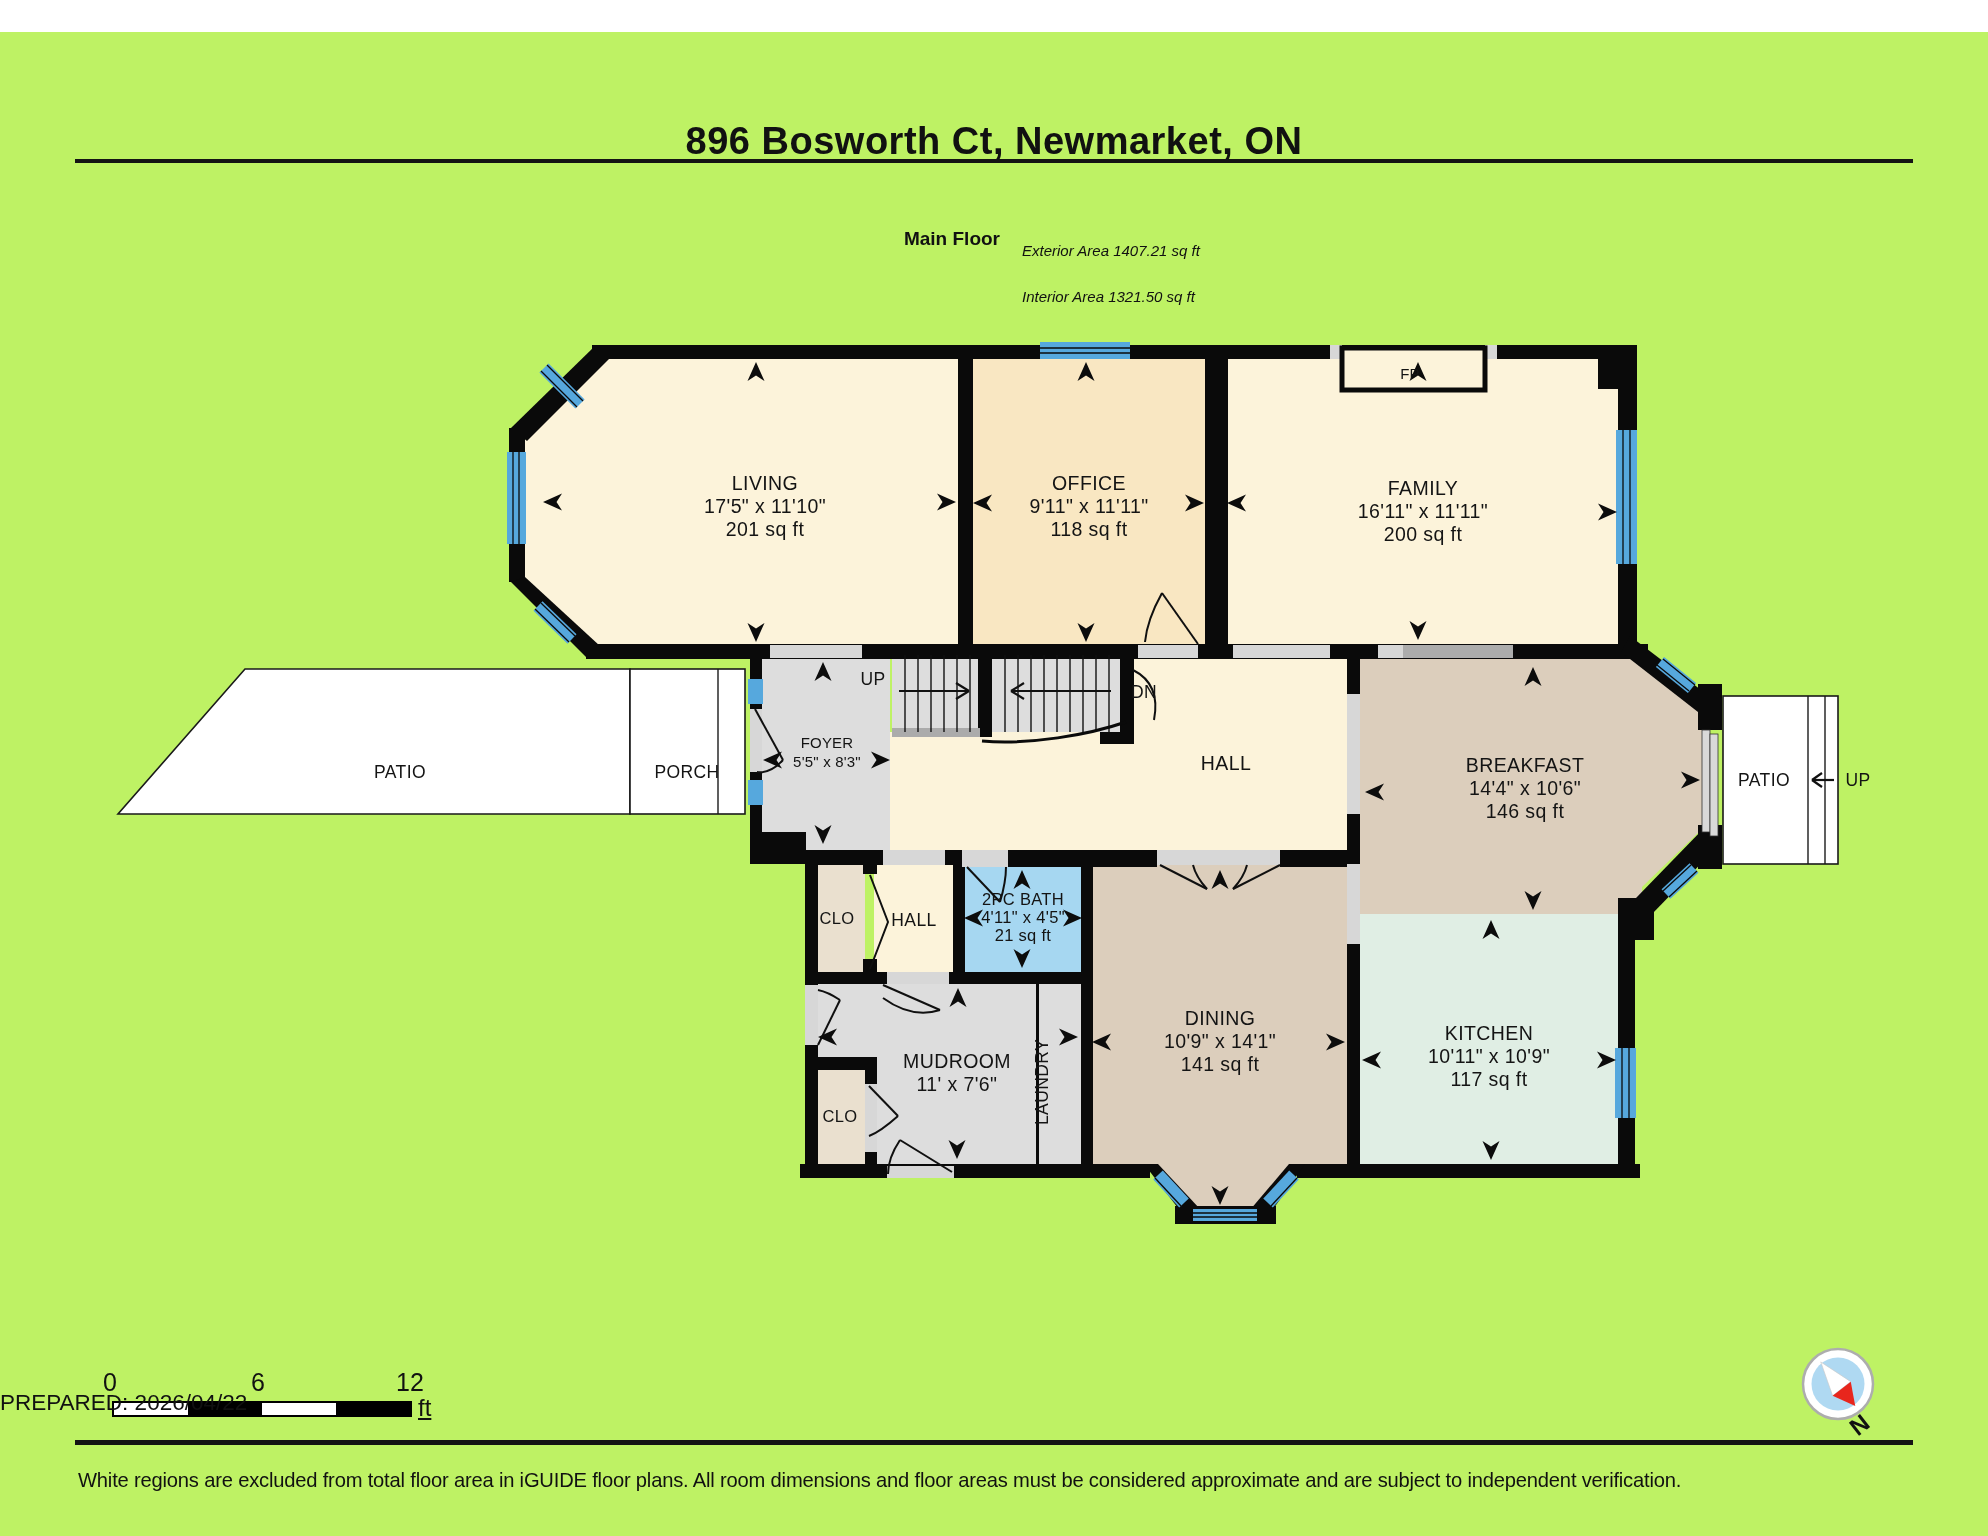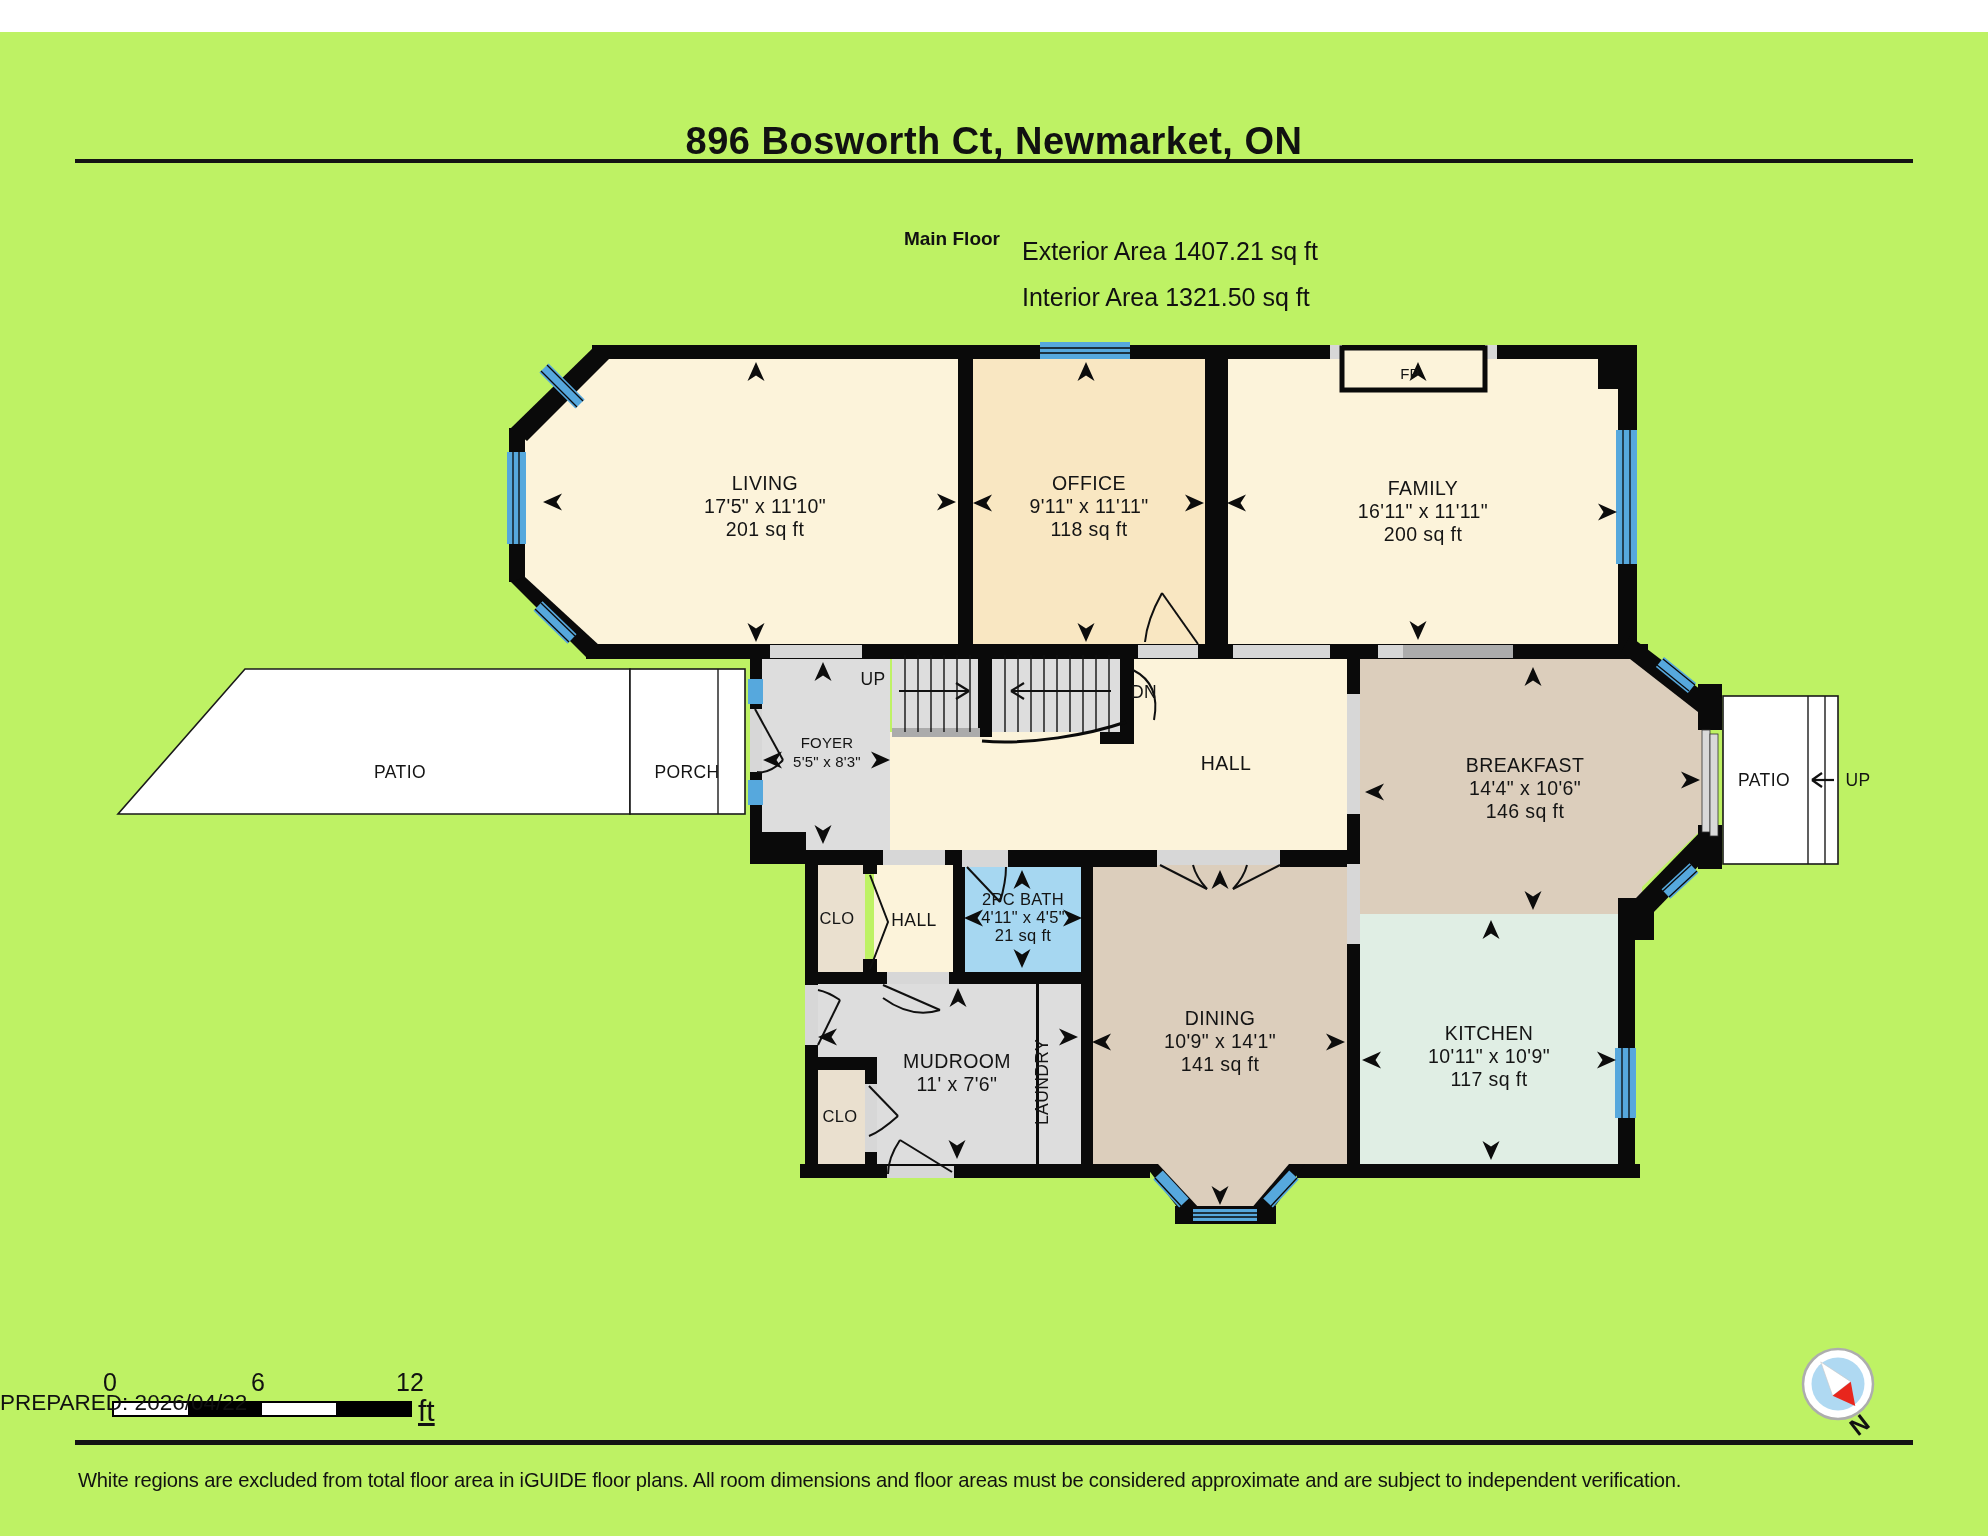--- a/index.html
+++ b/index.html
@@ -3,21 +3,21 @@
 <meta charset="utf-8">
 <style>
   html,body{margin:0;padding:0;background:#fff;}
   .page{position:relative;width:1988px;height:1536px;background:#bef264;overflow:hidden;
         font-family:"Liberation Sans",sans-serif;color:#111;margin-top:32px;}
   .title{position:absolute;top:88px;left:0;width:100%;text-align:center;
          font-size:38px;font-weight:bold;letter-spacing:.5px;}
   .hr1{position:absolute;top:127px;left:75px;width:1838px;height:4px;background:#141414;}
   .floorlabel{position:absolute;top:196px;left:700px;width:300px;text-align:right;
               font-size:19px;font-weight:bold;}
-  .arealines{position:absolute;top:196px;left:1022px;font-size:25px;line-height:46px;}
+  .arealines{position:absolute;top:196px;left:1022px;font-size:15px;line-height:46px;font-style:italic;}
   .plan-svg{position:absolute;top:0;left:0;}
   .scalebar{position:absolute;top:1369px;left:112px;width:296px;height:12px;
             border:2px solid #000;font-size:0;}
   .scalebar span{display:inline-block;width:74px;height:12px;}
   .sb-num{position:absolute;font-size:25px;}
   .prepared{position:absolute;top:1358px;left:0;width:100%;font-size:22.5px;}
   .hr2{position:absolute;top:1408px;left:75px;width:1838px;height:5px;background:#141414;}
   .disclaimer{position:absolute;top:1436px;left:78px;width:1880px;font-size:21px;
               transform:scaleX(.96);transform-origin:left;letter-spacing:-.2px;}
   .compass{position:absolute;top:1312px;left:1796px;}
@@ -388,21 +388,21 @@
       <text class="lbl" x="1489" y="1054">117 sq ft</text>
     </g>
   </svg>
 
   <span class="sb-num" style="left:103px;top:1336px;">0</span>
   <span class="sb-num" style="left:251px;top:1336px;">6</span>
   <span class="sb-num" style="left:396px;top:1336px;">12</span>
   <div class="scalebar">
     <span style="background:#fff;"></span><span style="background:#000;"></span><span style="background:#fff;"></span><span style="background:#000;"></span>
   </div>
-  <span class="sb-num" style="left:418px;top:1362px;font-size:30px;text-decoration:underline;">ft</span>
+  <span class="sb-num" style="left:418px;top:1362px;font-size:24px;text-decoration:underline;">ft</span>
 
   <div class="prepared">PREPARED: 2026/04/22</div>
 
   <svg class="compass" width="90" height="104" viewBox="0 0 90 104">
     <circle cx="42" cy="40" r="35" fill="#ffffff" stroke="#ADADAD" stroke-width="2.5"></circle>
     <circle cx="42" cy="40" r="26.5" fill="var(--compass_blue)"></circle>
     <g transform="rotate(-38 42 40)">
       <polygon points="42,12 53.5,46 30.5,46" fill="#ffffff" stroke="#C9C9C9" stroke-width="0.6"></polygon>
       <polygon points="30.5,46 53.5,46 42,68" fill="var(--compass_red)"></polygon>
     </g>

